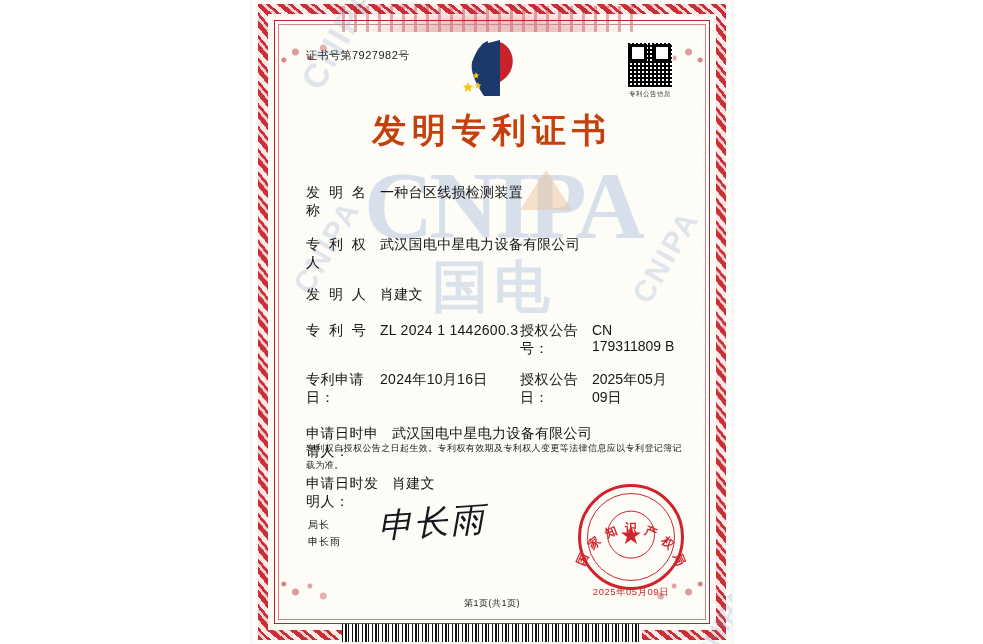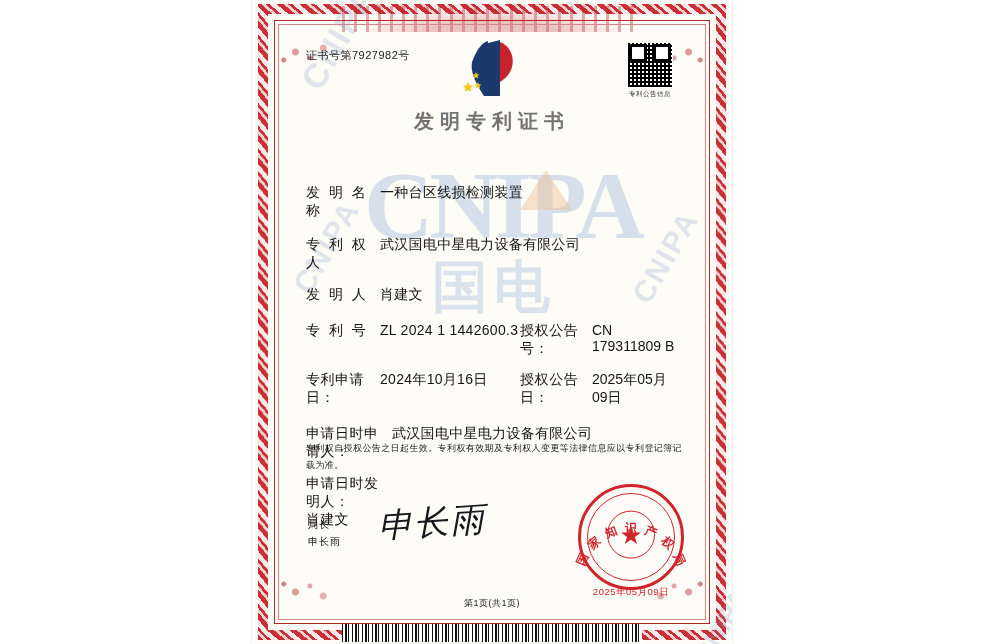--- a/index.html
+++ b/index.html
@@ -168,23 +168,23 @@
     margin-top: 2px;
     letter-spacing: 0.5px;
   }
 
   .doc-title {
     position: absolute;
     left: 0; right: 0;
     top: 108px;
     text-align: center;
     font-family: "Liberation Serif", serif;
-    font-size: 20px;
+    font-size: 34px;
     font-weight: bold;
-    color: #737373;
+    color: #c2410c;
     letter-spacing: 6px;
   }
 
   
   .fields {
     position: absolute;
     left: 54px;
     top: 184px;
     width: 376px;
     font-size: 14px;
@@ -393,21 +393,21 @@
         <div class="fvalue">2024年10月16日</div>
         <div class="flabel2">授权公告日：</div>
         <div class="fvalue2">2025年05月09日</div>
       </div>
 
       <div class="frow" style="margin-top:18px;">
         <div class="flabel wide" style="width:86px;">申请日时申请人：</div>
         <div class="fvalue">武汉国电中星电力设备有限公司</div>
       </div>
 
-      <div class="frow" style="margin-top:0;flex-direction:column;">
+      <div class="frow" style="margin-top:0;">
         <div class="flabel wide" style="width:86px;">申请日时发明人：</div>
         <div class="fvalue">肖建文</div>
       </div>
     </div>
 
     <div class="legal">
       <p>专利权自授权公告之日起生效。专利权有效期及专利权人变更等法律信息应以专利登记簿记载为准。</p>
     </div>
 
     <div class="sign-block">

